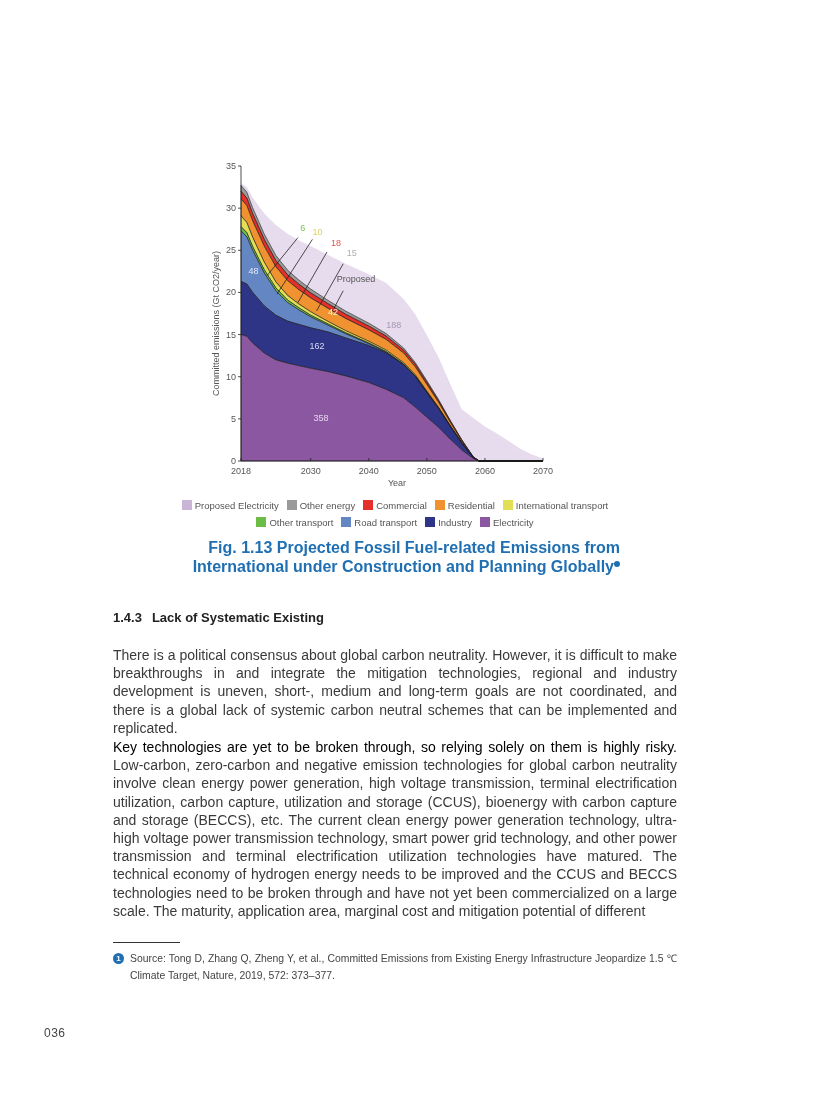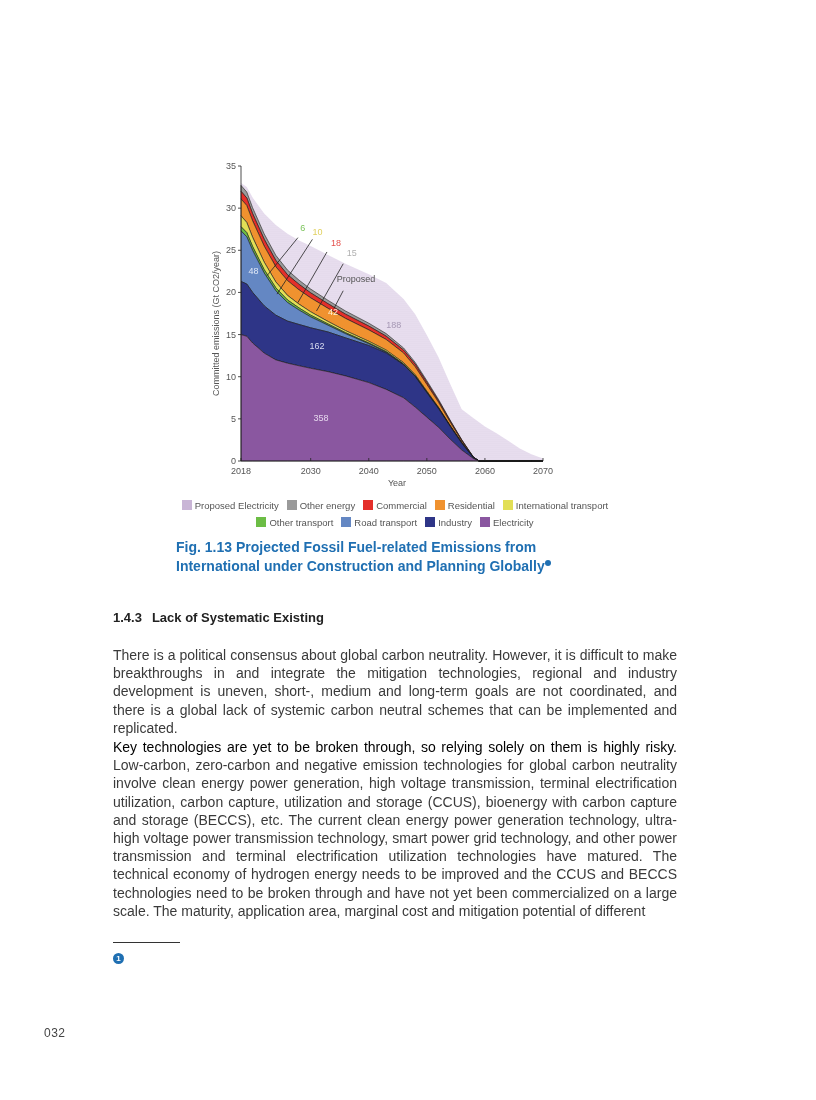--- a/index.html
+++ b/index.html
@@ -4,21 +4,21 @@
 <style>
   html, body { margin: 0; padding: 0; background: #ffffff; }
   body { width: 816px; height: 1100px; position: relative; overflow: hidden; font-family: "Liberation Sans", sans-serif; color: #333; }
   #chart { position: absolute; left: 170px; top: 150px; width: 420px; height: 345px; }
   #chart text { font-family: "Liberation Sans", sans-serif; }
   .legend { position: absolute; left: 170px; top: 497px; width: 450px; font-size: 9.5px; color: #555; text-align: center; line-height: 17px; }
   .legend-row { white-space: nowrap; }
   .legend-item { display: inline-block; margin: 0 4px; }
   .swatch { display: inline-block; width: 10px; height: 10px; vertical-align: -1px; margin-right: 3px; }
   .swatch.dotted { background-image: radial-gradient(#c9b5d6 0.8px, transparent 0.9px); background-size: 2px 2px; background-color: #ece3f2; }
-  .caption { position: absolute; left: 176px; top: 538px; width: 450px; text-align: left; font-size: 14px; font-weight: bold; color: #1f6fb2; line-height: 19px; }
+  .caption { position: absolute; left: 170px; top: 538px; width: 450px; text-align: right; font-size: 16px; font-weight: bold; color: #1f6fb2; line-height: 19px; }
   .caption .fnmark { display: inline-block; width: 6px; height: 6px; border-radius: 50%; background: #1f6fb2; vertical-align: 5px; margin-left: 0; }
   .section-title { position: absolute; left: 113px; top: 610px; font-size: 13px; font-weight: bold; color: #222; }
   .section-title .num { margin-right: 10px; margin-top: 24px; }
   .para { position: absolute; left: 113px; width: 564px; font-size: 14px; line-height: 18.2px; color: #3a3a3a; text-align: justify; }
   .para.p1 { top: 646px; }
   .para.p2 { top: 738px; }
   .para .lead { color: #000000; }
   .fn-rule { position: absolute; left: 113px; top: 942px; width: 67px; height: 1px; background: #333; }
   .footnote { position: absolute; left: 113px; top: 950px; width: 564px; font-size: 10.4px; line-height: 17px; color: #444; text-align: justify; padding-left: 17px; box-sizing: border-box; }
   .footnote .fn-icon { position: absolute; left: 0; top: 3px; width: 11px; height: 11px; border-radius: 50%; background: #1f6fb2; color: #fff; font-size: 8px; font-weight: bold; line-height: 11px; text-align: center; }
@@ -112,15 +112,16 @@
   <span class="num">1.4.3</span><span>Lack of Systematic Existing</span>
 </div>
 
 <div class="para p1">There is a political consensus about global carbon neutrality. However, it is difficult to make breakthroughs in and integrate the mitigation technologies, regional and industry development is uneven, short-, medium and long-term goals are not coordinated, and there is a global lack of systemic carbon neutral schemes that can be implemented and replicated.</div>
 
 <div class="para p2"><span class="lead">Key technologies are yet to be broken through, so relying solely on them is highly risky.</span><span> Low-carbon, zero-carbon and negative emission technologies for global carbon neutrality involve clean energy power generation, high voltage transmission, terminal electrification utilization, carbon capture, utilization and storage (CCUS), bioenergy with carbon capture and storage (BECCS), etc. The current clean energy power generation technology, ultra-high voltage power transmission technology, smart power grid technology, and other power transmission and terminal electrification utilization technologies have matured. The technical economy of hydrogen energy needs to be improved and the CCUS and BECCS technologies need to be broken through and have not yet been commercialized on a large scale. The maturity, application area, marginal cost and mitigation potential of different</span></div>
 
 <div class="fn-rule"></div>
 <div class="footnote">
   <span class="fn-icon">1</span>
+  <span>Source: Tong D, Zhang Q, Zheng Y, et al., Committed Emissions from Existing Energy Infrastructure Jeopardize 1.5 ℃  Climate Target, Nature, 2019, 572: 373–377.</span>
 </div>
 
-<div class="page-number">032</div>
+<div class="page-number">036</div>
 
 </body></html>

